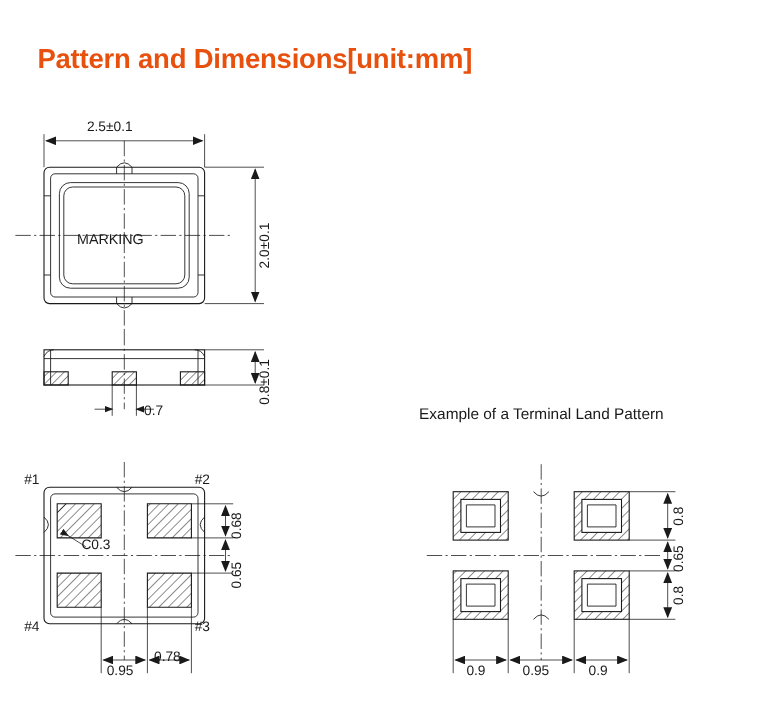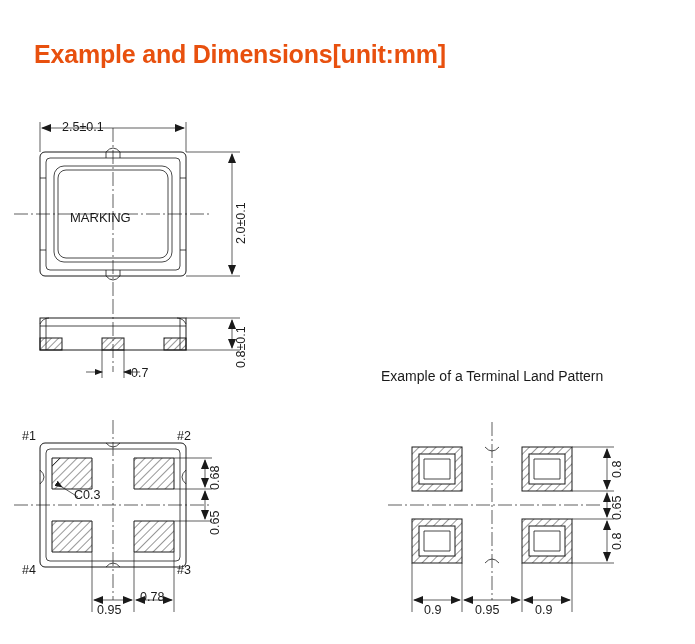--- a/index.html
+++ b/index.html
@@ -60,21 +60,21 @@
   .center { stroke: #1a1a1a; stroke-width: 0.7; fill: none;
             stroke-dasharray: 14 3 2 3; }
   .hatch-fill { fill: url(#hatch45); stroke: #1a1a1a; stroke-width: 1; }
   .hatch-fill2 { fill: url(#hatch45b); stroke: #1a1a1a; stroke-width: 1; }
   .white-fill { fill: #ffffff; stroke: #1a1a1a; stroke-width: 1; }
   .marking-text { font-family: "Liberation Sans", sans-serif; font-size: 13px; fill: #1a1a1a; }
 </style>
 </head>
 <body>
 
-<div id="page-title">Example and Dimensions[unit:mm]</div>
+<div id="page-title">Pattern and Dimensions[unit:mm]</div>
 
 <svg width="695" height="644">
   <defs>
     <pattern id="hatch45" width="6" height="6" patternTransform="rotate(45)" patternUnits="userSpaceOnUse">
       <line x1="0" y1="0" x2="0" y2="6" stroke="#1a1a1a" stroke-width="0.9"></line>
     </pattern>
     <pattern id="hatch45b" width="5" height="5" patternTransform="rotate(45)" patternUnits="userSpaceOnUse">
       <line x1="0" y1="0" x2="0" y2="5" stroke="#1a1a1a" stroke-width="0.9"></line>
     </pattern>
     <marker id="arrR" markerWidth="10" markerHeight="8" refX="9" refY="4" orient="auto" markerUnits="userSpaceOnUse">
@@ -208,21 +208,21 @@
     <line x1="412" y1="563" x2="412" y2="612" class="ext"></line>
     <line x1="462" y1="563" x2="462" y2="612" class="ext"></line>
     <line x1="522" y1="563" x2="522" y2="612" class="ext"></line>
     <line x1="572" y1="563" x2="572" y2="612" class="ext"></line>
     <line x1="414" y1="600" x2="460" y2="600" class="ext" marker-start="url(#arrL)" marker-end="url(#arrR)"></line>
     <line x1="464" y1="600" x2="520" y2="600" class="ext" marker-start="url(#arrL)" marker-end="url(#arrR)"></line>
     <line x1="524" y1="600" x2="570" y2="600" class="ext" marker-start="url(#arrL)" marker-end="url(#arrR)"></line>
   </g>
 </svg>
 
-<div class="dim-label" style="left:62px; top:108px;margin-top:12px;">2.5±0.1</div>
+<div class="dim-label" style="left:79px; top:108px;">2.5±0.1</div>
 <div class="dim-label vert" style="left:234px; top:244px;">2.0±0.1</div>
 
 <div class="dim-label vert" style="left:234px; top:368px;">0.8±0.1</div>
 <div class="dim-label" style="left:131px; top:366px;">0.7</div>
 
 <div class="note-label" style="left:381px; top:368px;">Example of a Terminal Land Pattern</div>
 
 <div class="pin-label" style="left:22px; top:429px;">#1</div>
 <div class="pin-label" style="left:177px; top:429px;">#2</div>
 <div class="pin-label" style="left:177px; top:563px;">#3</div>

